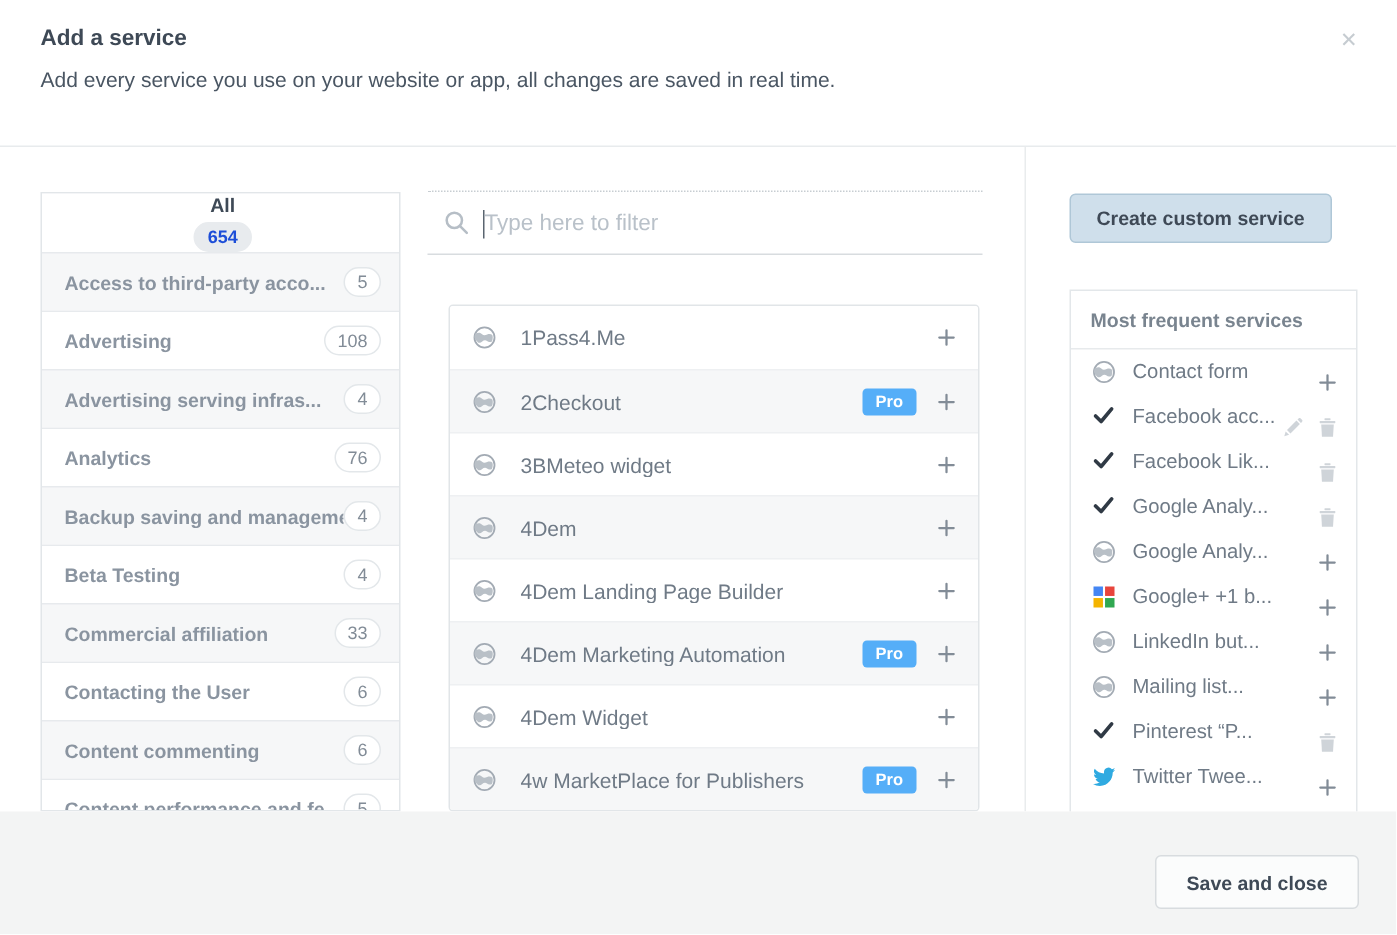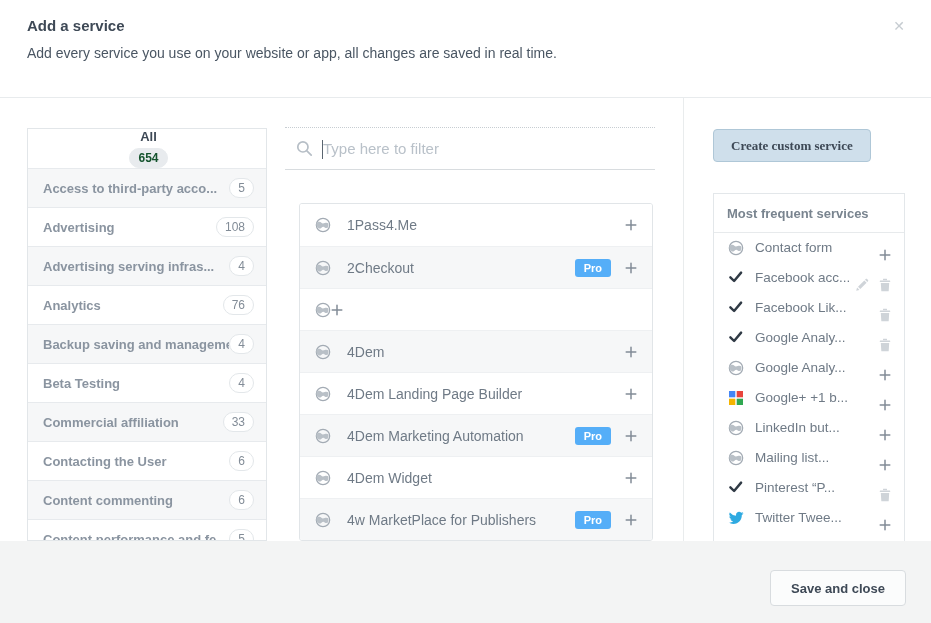--- a/index.html
+++ b/index.html
@@ -20,21 +20,21 @@
   
   .categories { position:absolute; left:27px; top:30px; width:240px; max-height:413px; overflow:hidden; border:1px solid #e2e6e9; background:#fff; }
   .cat-row { display:flex; align-items:center; height:39px; padding:0 12px 0 15px; background:#fff; cursor:pointer; }
   .cat-row + .cat-row { border-top:1px solid #e7eaed; }
   .cat-row.alt { background:#f6f7f8; }
   .cat-row.active { background:#fff;flex-direction:column; }
   .cat-label { flex:1; font-size:13px; font-weight:bold; color:#8a94a0; white-space:nowrap; overflow:hidden; }
   .cat-row.active .cat-label { color:#3e4956; }
   .badge { height:20px; line-height:18px; min-width:16px; text-align:center; padding:0 8px;
            border:1px solid #e3e7ea; border-radius:10px; background:#fff; font-size:12px; color:#828c97; }
-  .cat-row.active .badge { background:#e8ebee; border-color:#e8ebee; color:#14532d; font-weight:bold; }
+  .cat-row.active .badge { background:#e8ebee; border-color:#e8ebee; color:#1d4ed8; font-weight:bold; }
 
   
   .searchbar { position:absolute; left:285px; top:29px; width:370px; height:43px;
                border-top:1px dotted #c7cdd2; border-bottom:1px solid #d8dcdf;
                display:flex; align-items:center; padding-left:11px; }
   .search-ico { display:flex; width:18px; }
   .search-input { border:none; outline:none; margin-left:9px; width:300px; font-size:15px; color:#3b82f6;
                   font-family:"Liberation Sans", sans-serif; background:transparent; }
   .search-input::placeholder { color:#b9c1c9; }
   .caret { position:absolute; left:37px; top:12px; width:1px; height:19px; background:#5a6570; animation:blink 1.1s step-end infinite; }
@@ -46,21 +46,21 @@
   .svc-row + .svc-row { border-top:1px solid #eef0f2; }
   .svc-row.alt { background:#f6f7f8;justify-content:flex-end; }
   .svc-ico { display:flex; width:16px; }
   .svc-name { flex:1; margin-left:16px; font-size:14px; color:#6f7a86; white-space:nowrap; overflow:hidden; }
   .pro { background:#55aef8; color:#fff; font-size:11px; font-weight:bold; padding:3px 9px; border-radius:3px; margin-right:14px; }
   .plus { display:flex; cursor:pointer; }
 
   
   .create-btn { position:absolute; left:713px; top:31px; height:33px; padding:0 17px;
                 background:#cfdfeb; border:1px solid #afc7d7; border-radius:4px;
-                font-size:13px; font-weight:bold; color:#3e4956; font-family:Liberation Serif, serif; cursor:pointer; }
+                font-size:13px; font-weight:bold; color:#3e4956; font-family:Liberation Sans, sans-serif; cursor:pointer; }
   .frequent { position:absolute; left:713px; top:95px; width:192px; height:360px; border:1px solid #e3e7ea; background:#fff; overflow:hidden; }
   .freq-header { padding:12px 13px 11px 13px; font-size:13px; font-weight:bold; color:#79848f; border-bottom:1px solid #e7eaec; }
   .freq-items { padding-top:7px; }
   .freq-row { display:flex; height:30px; padding:0 13px; }
   .freq-ico { display:flex; width:17px; justify-content:center; }
   .freq-label { flex:1; margin-left:11px; font-size:13.5px; color:#6f7a86; white-space:nowrap; overflow:hidden; }
   .freq-actions { display:flex; align-items:center; gap:10px; }
   .freq-actions .action { display:flex; cursor:pointer; }
 
   
@@ -186,20 +186,21 @@
           </span>
         </div>
 
         <div class="svc-row">
           <span class="svc-ico">
             <svg width="16" height="16" viewBox="0 0 16 16">
               <circle cx="8" cy="8" r="6.7" fill="none" stroke="#a3abb4" stroke-width="1.2"></circle>
               <path d="M2.6 5.2c1.6-.9 3-.3 3.8.6.9 1 2.2.7 3.4.2 1.2-.5 2.6-.4 3.4.3.2.6.3 1.1.3 1.7 0 .9-.2 1.8-.5 2.6-1.1.7-2.4.6-3.3-.2-1-.9-2.3-.6-3.2.3-.7.7-1.7 1-2.6.8A6.7 6.7 0 0 1 1.3 8c0-1 .2-2 .7-2.8z" fill="#b9c0c7"></path>
             </svg>
           </span>
+          <span class="svc-name">3BMeteo widget</span>
 
           <span class="plus">
             <svg width="12" height="12" viewBox="0 0 12 12">
               <path d="M6 1.2v9.6M1.2 6h9.6" stroke="#828c97" stroke-width="1.5" stroke-linecap="round"></path>
             </svg>
           </span>
         </div>
 
         <div class="svc-row alt">
           <span class="svc-ico">

